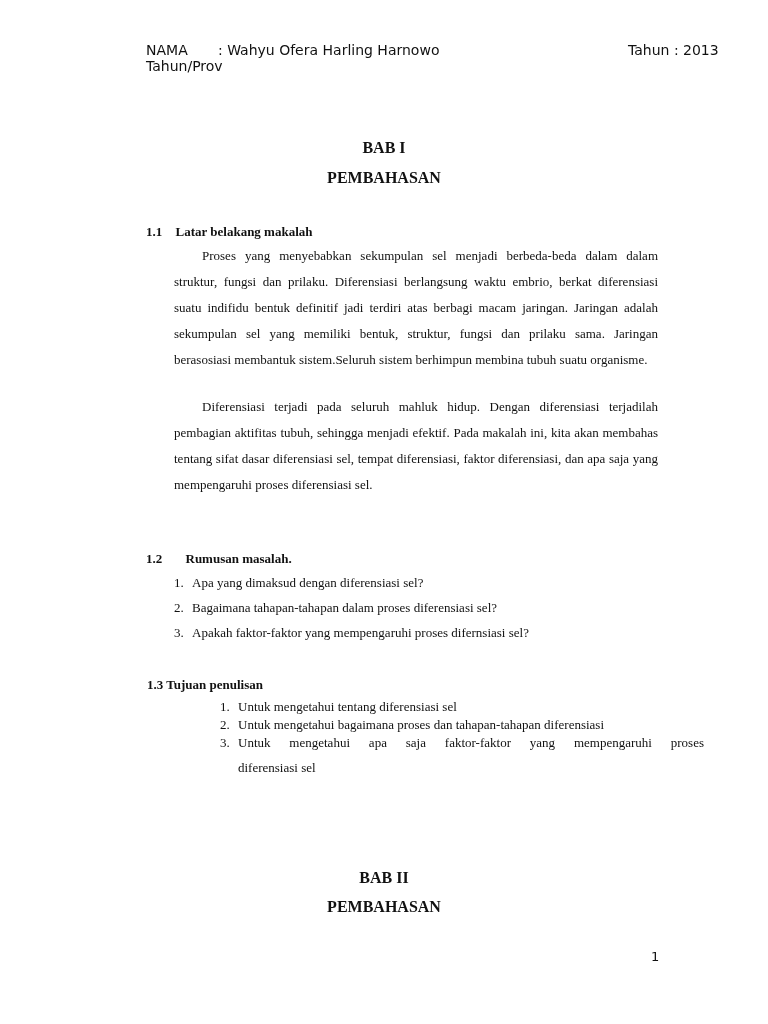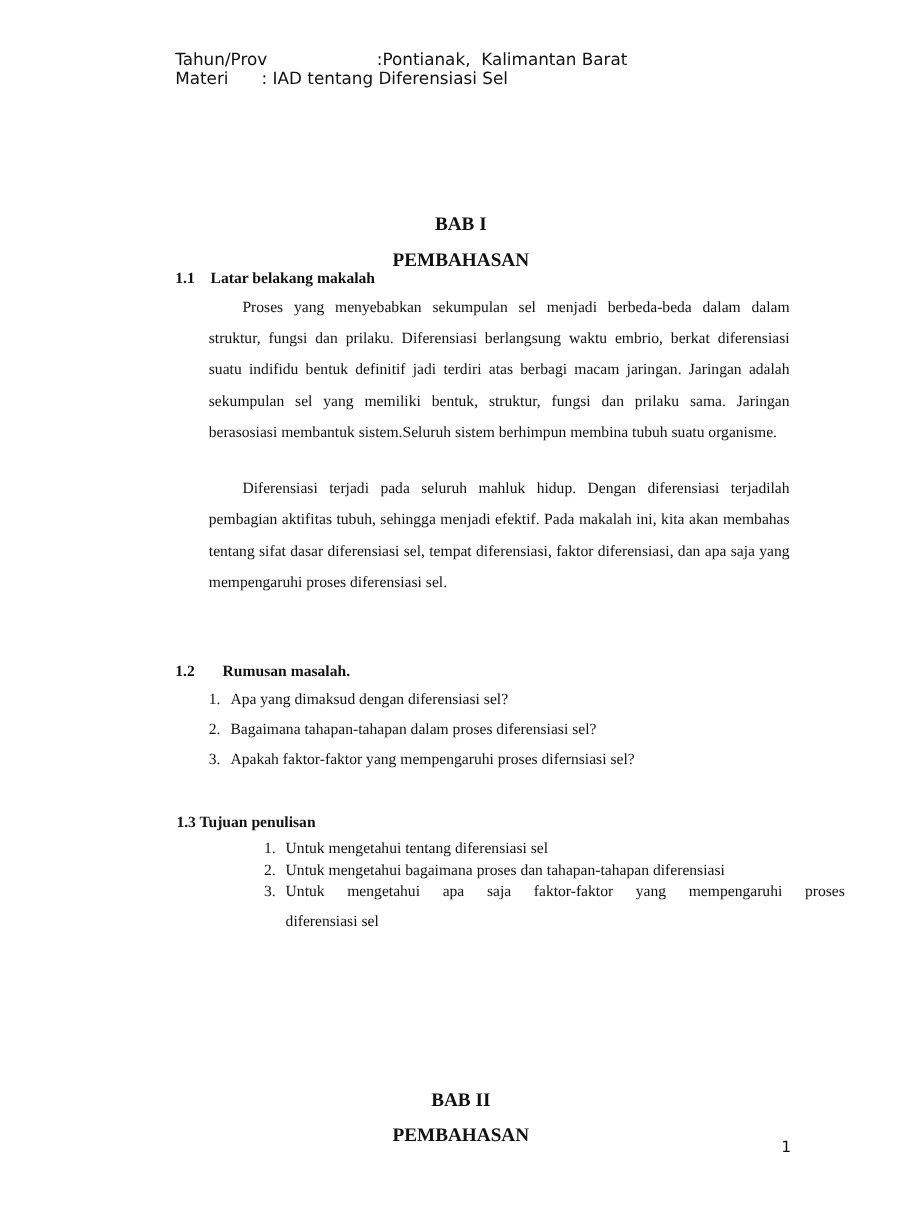--- a/index.html
+++ b/index.html
@@ -1,40 +1,40 @@
 <!DOCTYPE html>
 <html><head>
 <meta charset="utf-8">
 <style>
   html, body { margin: 0; padding: 0; background: #ffffff; }
   body { width: 768px; height: 1024px; position: relative; overflow: hidden; color: #111; }
   .header { position: absolute; left: 146px; top: 42px; width: 620px; font-family: "DejaVu Sans", sans-serif; font-size: 14px; line-height: 16px; color: #111; }
   .hrow { position: relative; height: 16px; white-space: pre; }
   .hrow span { position: absolute; top: 0; }
-  .title { position: absolute; left: 0; width: 768px; text-align: center; font-family: "Liberation Serif", serif; font-weight: bold; font-size: 16px; margin-top: 40px; }
+  .title { position: absolute; left: 0; width: 768px; text-align: center; font-family: "Liberation Serif", serif; font-weight: bold; font-size: 16px; }
   .h2 { position: absolute; font-family: Liberation Serif, serif; font-weight: bold; font-size: 13px; }
   .para { position: absolute; left: 174px; width: 484px; font-family: "Liberation Serif", serif; font-size: 13px; line-height: 26px; text-align: justify; text-indent: 28px; margin: 0; }
   .list-item { position: absolute; left: 174px; font-family: "Liberation Serif", serif; font-size: 13px; white-space: nowrap; }
   .num { display: inline-block; width: 18px; }
   .list3 { position: absolute; left: 174px; width: 484px; font-family: "Liberation Serif", serif; font-size: 13px; }
   .list3 .row { position: absolute; left: 0; white-space: nowrap; margin-left: 46px; }
   .justrow { position: absolute; left: 18px; width: 466px; text-align: justify; text-align-last: justify; white-space: normal; }
   .pagenum { position: absolute; left: 651px; top: 949px; font-family: "DejaVu Sans", sans-serif; font-size: 13px; }
 </style>
 </head>
 <body>
 
 <div class="header">
   <div class="hrow">
-    <span style="left:0">Tahun/Prov</span>
-    <span style="left:168px">:Pontianak,  Kalimantan Barat</span>
+    <span style="left:0">NAMA</span>
+    <span style="left:72px">: Wahyu Ofera Harling Harnowo</span>
+    <span style="left:482px">Tahun : 2013</span>
   </div>
   <div class="hrow">
-    <span style="left:0">Materi</span>
-    <span style="left:72px">: IAD tentang Diferensiasi Sel</span>
+    <span style="left:0">Tahun/Prov</span>
   </div>
 </div>
 
 <div class="title" style="top:139px">BAB I</div>
 <div class="title" style="top:169px">PEMBAHASAN</div>
 
 <div class="h2" style="left:146px; top:224px">
   <span>1.1</span>
   <span style="margin-left:10px">Latar belakang makalah</span>
 </div>

